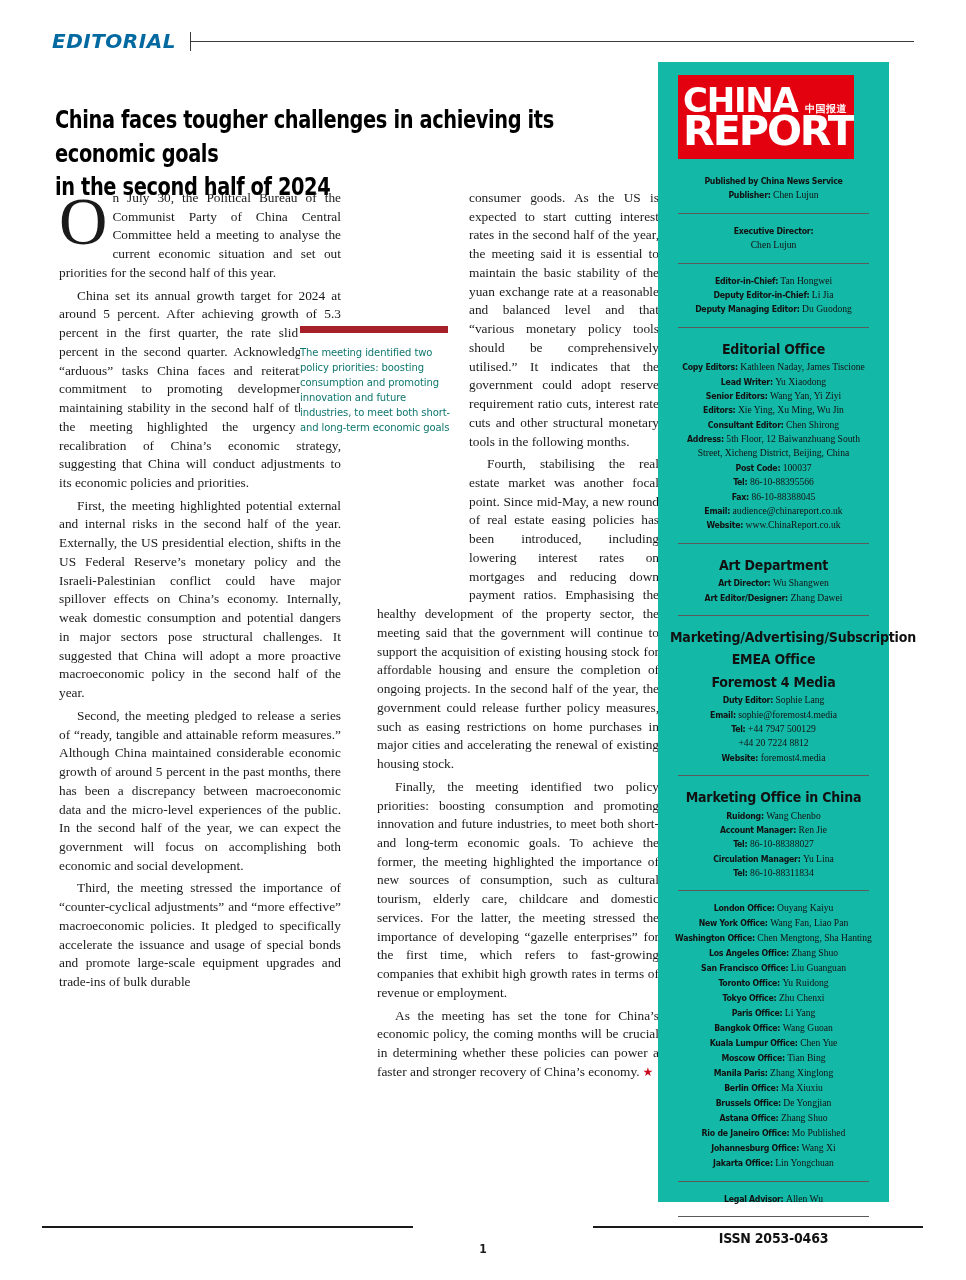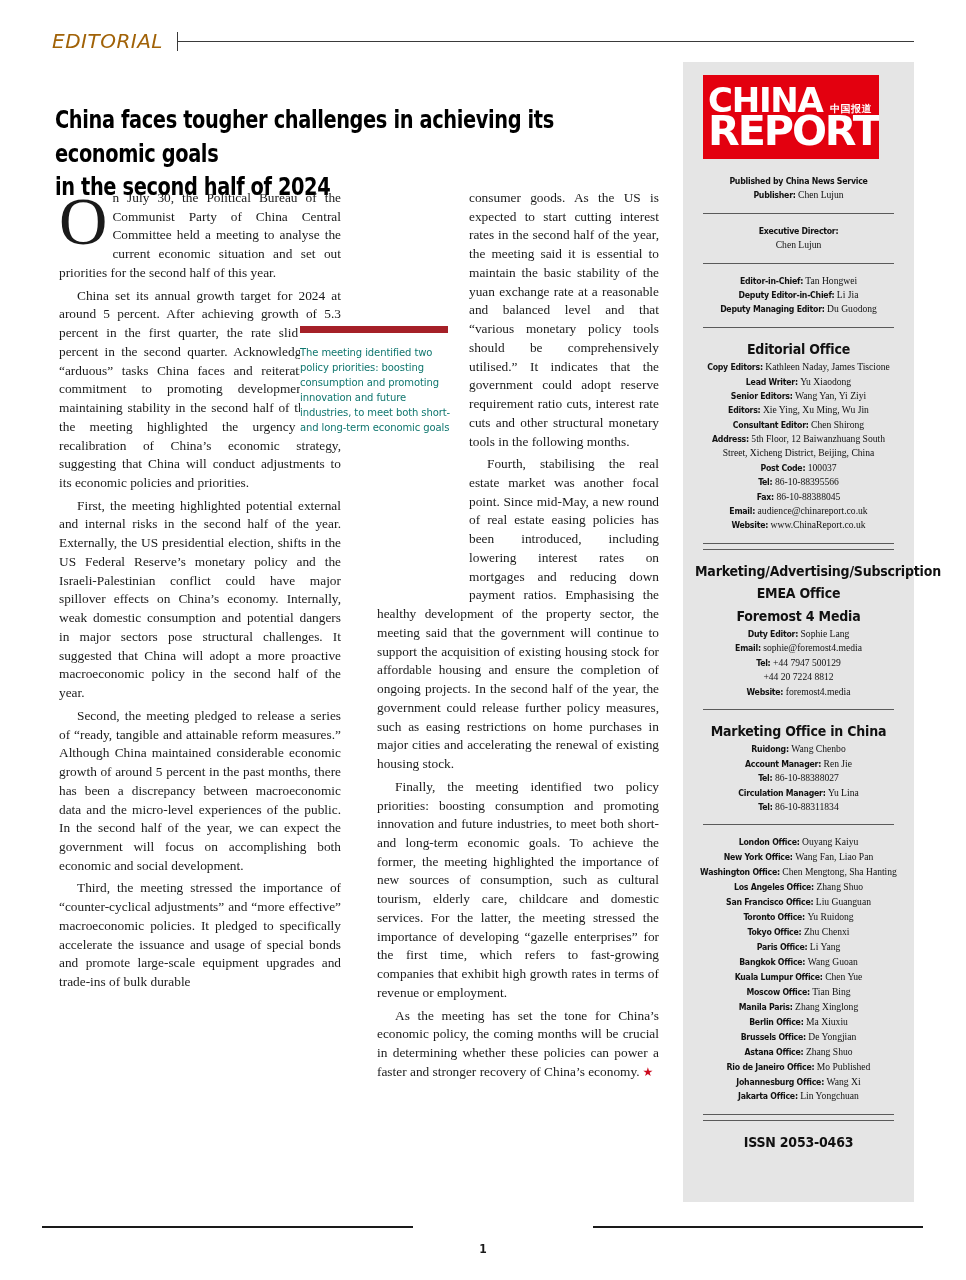--- a/index.html
+++ b/index.html
@@ -21,25 +21,25 @@
     position: absolute;
     left: 52px;
     top: 24px;
     width: 862px;
     height: 34px;
     display: flex;
     align-items: center;
   }
   #kicker-label {
     font-family: "DejaVu Sans", sans-serif;
-    font-weight: normal;
+    font-weight: bold;
     font-style: italic;
     font-size: 20px;
     letter-spacing: 0.5px;
-    color: #a16207;
+    color: #0369a1;
     padding-right: 14px;
     white-space: nowrap;
   }
   #kicker-tick {
     width: 1px;
     height: 19px;
     background: #3a3a3a;
     flex: 0 0 auto;
   }
   #kicker-rule {
@@ -136,25 +136,25 @@
 
   .endstar {
     color: #cc0a1e;
     font-size: 12px;
     padding-left: 3px;
   }
 
   
   #masthead {
     position: absolute;
-    left: 683px;
+    left: 658px;
     top: 62px;
     width: 231px;
     height: 1140px;
-    background: #e5e5e5;
+    background: #14b8a6;
     padding: 0;
     box-sizing: border-box;
   }
   #logo-box {
     position: absolute;
     left: 20px;
     top: 13px;
     width: 176px;
     height: 84px;
     background: #e3000f;
@@ -353,20 +353,27 @@
           <div class="mh-line"><span class="mh-val">Street, Xicheng District, Beijing, China</span></div>
           <div class="mh-line"><span class="mh-key">Post Code: </span><span class="mh-val">100037</span></div>
           <div class="mh-line"><span class="mh-key">Tel: </span><span class="mh-val">86-10-88395566</span></div>
           <div class="mh-line"><span class="mh-key">Fax: </span><span class="mh-val">86-10-88388045</span></div>
           <div class="mh-line"><span class="mh-key">Email: </span><span class="mh-val">audience@chinareport.co.uk</span></div>
           <div class="mh-line"><span class="mh-key">Website: </span><span class="mh-val">www.ChinaReport.co.uk</span></div>
         </div>
     </div>
     <div class="mh-rule"></div>
 
+    <div class="mh-block">
+      <div class="mh-head">Art Department</div>
+      <div id="art-rows">
+          <div class="mh-line"><span class="mh-key">Art Director: </span><span class="mh-val">Wu Shangwen</span></div>
+          <div class="mh-line"><span class="mh-key">Art Editor/Designer: </span><span class="mh-val">Zhang Dawei</span></div>
+        </div>
+    </div>
     <div class="mh-rule"></div>
 
     <div class="mh-block">
       <div class="mh-head">Marketing/Advertising/Subscription</div>
       <div class="mh-head">EMEA Office</div>
       <div class="mh-head">Foremost 4 Media</div>
       <div id="mk-rows">
           <div class="mh-line"><span class="mh-key">Duty Editor: </span><span class="mh-val">Sophie Lang</span></div>
           <div class="mh-line"><span class="mh-key">Email: </span><span class="mh-val">sophie@foremost4.media</span></div>
           <div class="mh-line"><span class="mh-key">Tel: </span><span class="mh-val">+44 7947 500129</span></div>
@@ -405,20 +412,25 @@
           <div class="mh-line"><span class="mh-key">Berlin Office: </span><span class="mh-val">Ma Xiuxiu</span></div>
           <div class="mh-line"><span class="mh-key">Brussels Office: </span><span class="mh-val">De Yongjian</span></div>
           <div class="mh-line"><span class="mh-key">Astana Office: </span><span class="mh-val">Zhang Shuo</span></div>
           <div class="mh-line"><span class="mh-key">Rio de Janeiro Office: </span><span class="mh-val">Mo Published</span></div>
           <div class="mh-line"><span class="mh-key">Johannesburg Office: </span><span class="mh-val">Wang Xi</span></div>
           <div class="mh-line"><span class="mh-key">Jakarta Office: </span><span class="mh-val">Lin Yongchuan</span></div>
         </div>
     </div>
     <div class="mh-rule"></div>
 
+    <div class="mh-block">
+      <div id="legal-rows">
+          <div class="mh-line"><span class="mh-key">Legal Advisor: </span><span class="mh-val">Allen Wu</span></div>
+        </div>
+    </div>
     <div class="mh-rule"></div>
 
     <div class="mh-block">
       <div class="mh-head">ISSN 2053-0463</div>
     </div>
 
   </div>
 </aside>
 
 <div id="footer">

